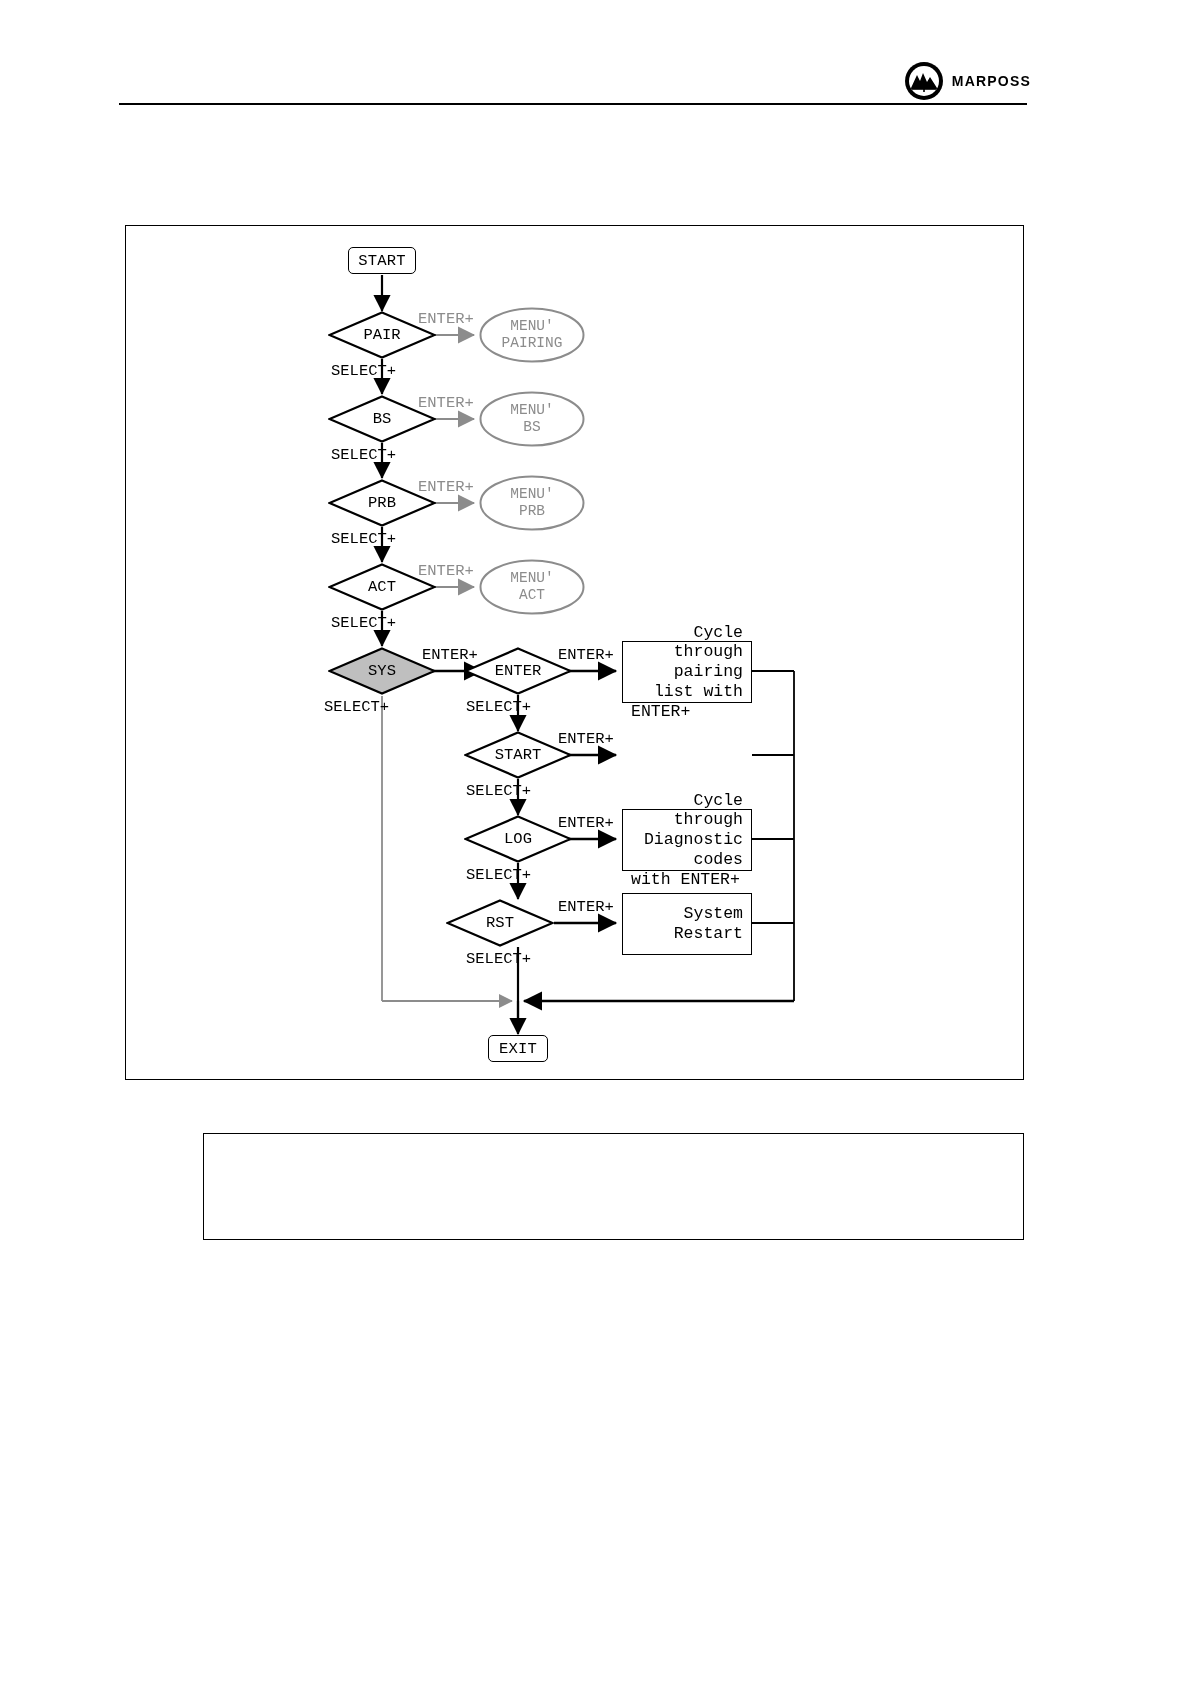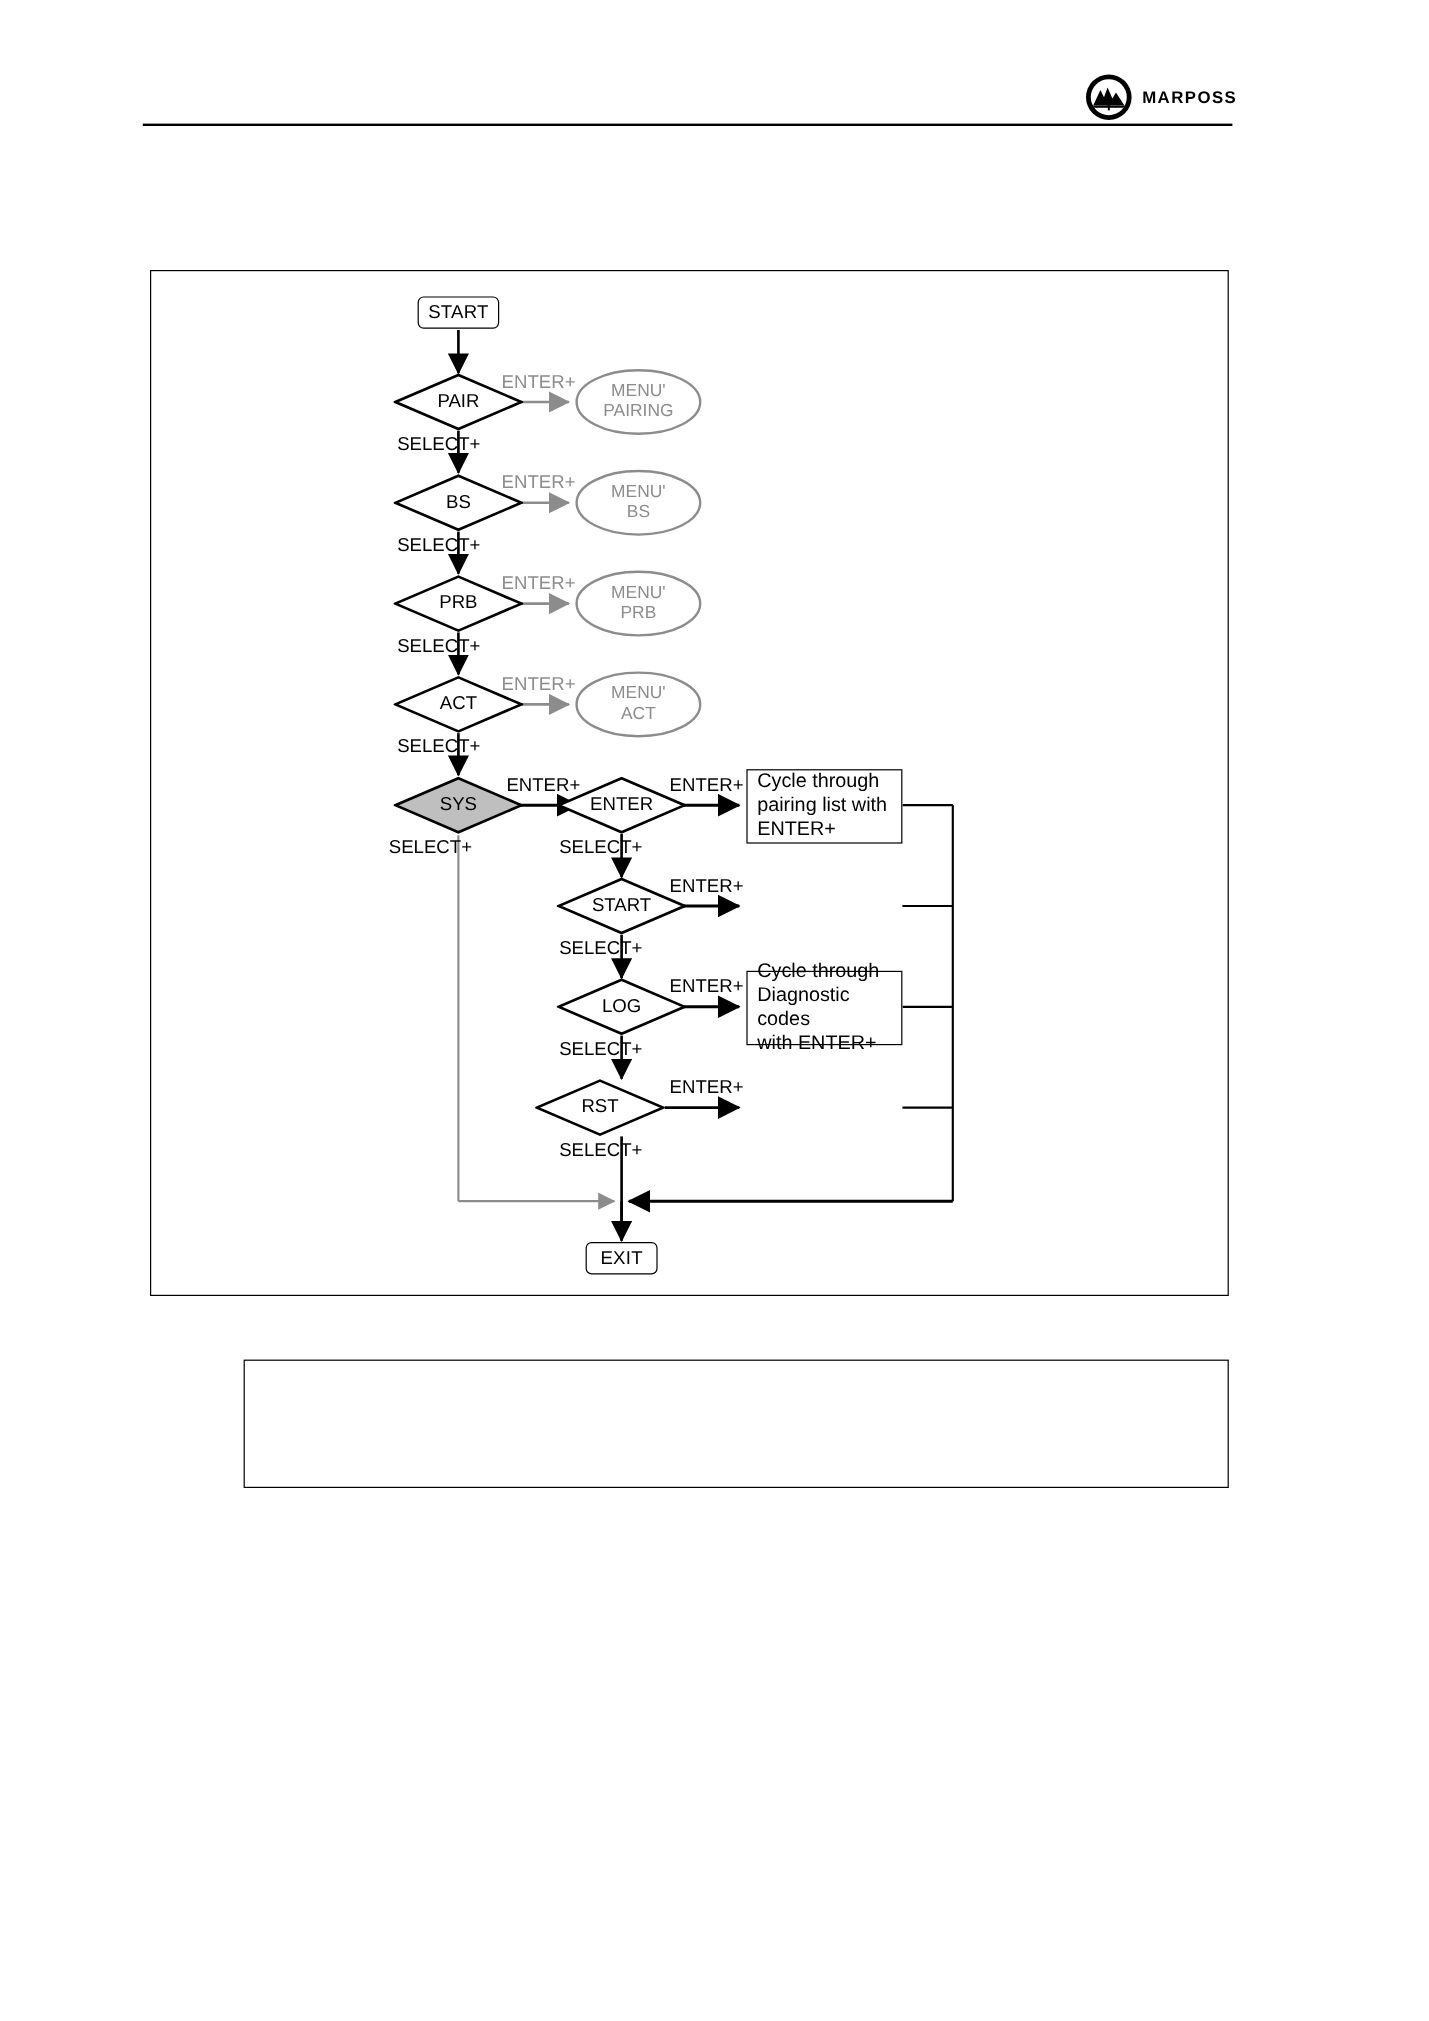--- a/index.html
+++ b/index.html
@@ -14,21 +14,21 @@
   .hdr-logo{position:absolute;right:160px;top:62px;display:flex;align-items:center;gap:9px;}
   .hdr-mark{width:38px;height:38px;border-radius:50%;background:#000;position:relative;overflow:hidden;}
   .hdr-mark .inner{position:absolute;left:4px;top:4px;width:30px;height:30px;border-radius:50%;background:#fff;}
   .hdr-mark .peak{position:absolute;left:4px;top:4px;width:30px;height:30px;border-radius:50%;overflow:hidden;}
   .hdr-mark .peak svg{display:block;}
   .hdr-word{font-size:14px;font-weight:bold;letter-spacing:1.2px;color:#000;line-height:1;}
   .hdr-rule{position:absolute;left:119px;top:103px;width:908px;height:2px;background:#000;}
 
   
   .frame-main{position:absolute;left:125px;top:225px;width:897px;height:853px;
-     border:1.6px solid #000;background:#fff;}
+     border:1.6px solid #000;background:#fff;font-family:Liberation Mono, monospace;}
   .frame-note{position:absolute;left:203px;top:1133px;width:819px;height:105px;
      border:1.6px solid #000;background:#fff;}
 
   
   .flow{position:absolute;left:0;top:0;width:897px;height:853px;}
   .flow svg{position:absolute;left:0;top:0;}
 
   .node{position:absolute;box-sizing:border-box;display:flex;align-items:center;
         justify-content:center;text-align:center;}
 
@@ -41,21 +41,21 @@
   .diamond .dtxt{position:relative;z-index:2;font-size:15.5px;}
   .diamond svg{position:absolute;left:0;top:0;z-index:1;}
 
   
   .ell{color:#8c8c8c;font-size:14.5px;line-height:1.18;}
   .ell svg{position:absolute;left:0;top:0;z-index:1;}
   .ell .etxt{position:relative;z-index:2;}
 
   
   .act{border:1.8px solid #000;background:#fff;font-size:16.5px;line-height:1.2;
-       text-align:left;justify-content:flex-start;padding:5px 8px;align-items:center;}
+       text-align:right;justify-content:flex-start;padding:5px 8px;align-items:center;}
 
   
   .lbl{position:absolute;font-size:15.5px;white-space:nowrap;}
   .lbl.gray{color:#8c8c8c;}
 </style>
 </head>
 <body>
 
 <div class="page">
 
@@ -244,20 +244,23 @@
       </div>
 
       <div class="node diamond" style="left:320px;top:673px;width:108px;height:48px;">
         <svg width="108" height="48">
             <polygon points="54,1.5 106.5,24 54,46.5 1.5,24" fill="#fff" stroke="#000" stroke-width="2.2"></polygon>
           </svg>
         <span class="dtxt">RST</span>
       </div>
       <div class="lbl" style="left:432px;top:672px;">ENTER+</div>
       <div class="lbl" style="left:340px;top:724px;">SELECT+</div>
+      <div class="node act" style="left:496px;top:667px;width:130px;height:62px;justify-content:flex-start;">
+        <span>System Restart</span>
+      </div>
 
       <div class="node term" style="left:362px;top:809px;width:60px;height:27px;">
         <span>EXIT</span>
       </div>
 
     </div>
   </div>
 
   <div class="frame-note">
     <span></span>

